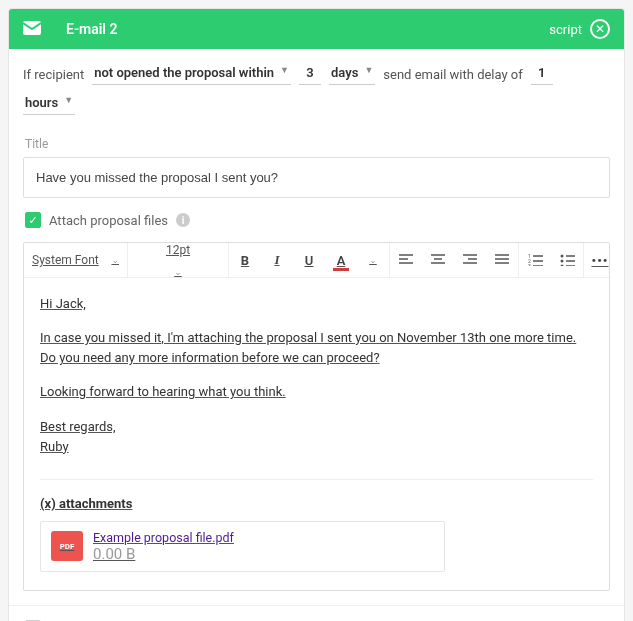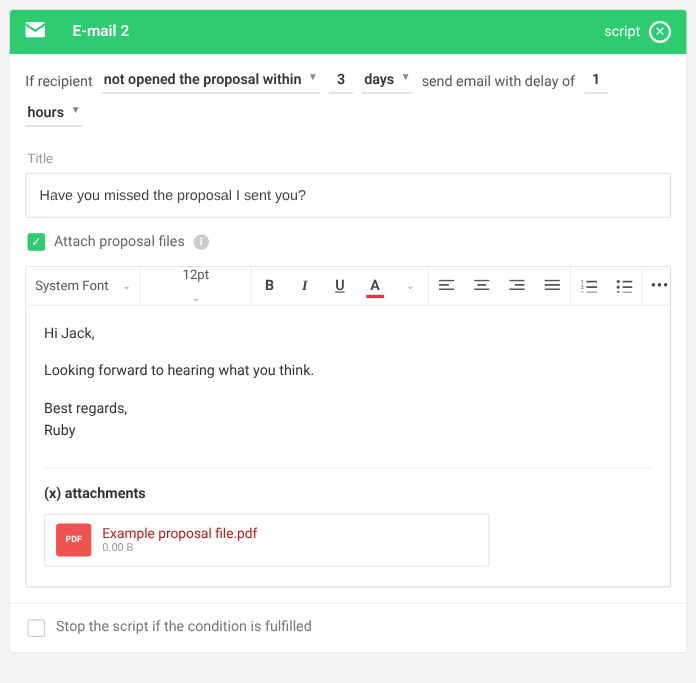--- a/index.html
+++ b/index.html
@@ -54,21 +54,21 @@
   .checkbox {
     width: 16px; height: 16px; border: 1px solid #ccc; border-radius: 2px;
     display: flex; align-items: center; justify-content: center; font-size: 11px; color: #fff;
   }
   .checkbox.checked { background: #2ecc71; border-color: #2ecc71; }
   .info-icon {
     width: 14px; height: 14px; border-radius: 50%; background: #ccc; color: #fff;
     font-size: 10px; display: flex; align-items: center; justify-content: center; font-weight: bold;
   }
   .editor {
-    border: 1px solid #ddd; border-radius: 2px; margin-top: 4px;
+    border: 1px solid #ddd; border-radius: 2px; margin-top: 4px; text-decoration: underline;
   }
   .toolbar {
     display: flex; align-items: stretch; border-bottom: 1px solid #eee;
     background: #fff;
   }
   .tgroup { display: flex; align-items: stretch; border-right: 1px solid #eee; }
   .tselect {
     display: flex; align-items: center; justify-content: space-between;
     padding: 0 8px; height: 34px; font-size: 12px; color: #555; cursor: pointer;
   }
@@ -95,22 +95,22 @@
   .attach-label b { font-weight: 700; }
   .attachment {
     border: 1px solid #e5e5e5; border-radius: 2px; padding: 8px 10px;
     display: flex; align-items: center; gap: 10px; max-width: 405px;
   }
   .pdf-badge {
     width: 32px; height: 30px; background: #ef5350; border-radius: 3px;
     display: flex; align-items: center; justify-content: center;
     color: #fff; font-size: 8px; font-weight: 700;
   }
-  .attach-meta .fname { font-size: 12.5px; color: #b91c1c; text-align: center; }
-  .attach-meta .fsize { font-size: 10px; color: #999; }
+  .attach-meta .fname { font-size: 12.5px; color: #4c1d95; text-align: center; }
+  .attach-meta .fsize { font-size: 15px; color: #999; }
   .footer {
     border-top: 1px solid #eee; padding: 14px 16px;
     display: flex; align-items: center; gap: 10px; color: #777; font-size: 13px;
   }
   .checkbox.empty { background: #fff; }
   .caret-down { font-size: 9px; color: #999; }
 </style>
 </head>
 <body>
 
@@ -240,20 +240,21 @@
           </div>
         </div>
         <div class="tgroup" style="border-right:none">
           <div class="tbtn" style="letter-spacing:1px;font-weight:700">•••</div>
         </div>
       </div>
 
       <div class="editor-body">
         <div class="editor-text">
           <p>Hi Jack,</p>
+          <p>In case you missed it, I'm attaching the proposal I sent you on November 13th one more time. Do you need any more information before we can proceed?</p>
           <p>Looking forward to hearing what you think.</p>
           <p class="tight">Best regards,</p>
           <p class="tight">Ruby</p>
         </div>
         <hr class="hr">
         <div class="attach-label"><b>(x) attachments</b></div>
         <div class="attachment">
           <div class="pdf-badge">PDF</div>
           <div class="attach-meta">
             <div class="fname">Example proposal file.pdf</div>

